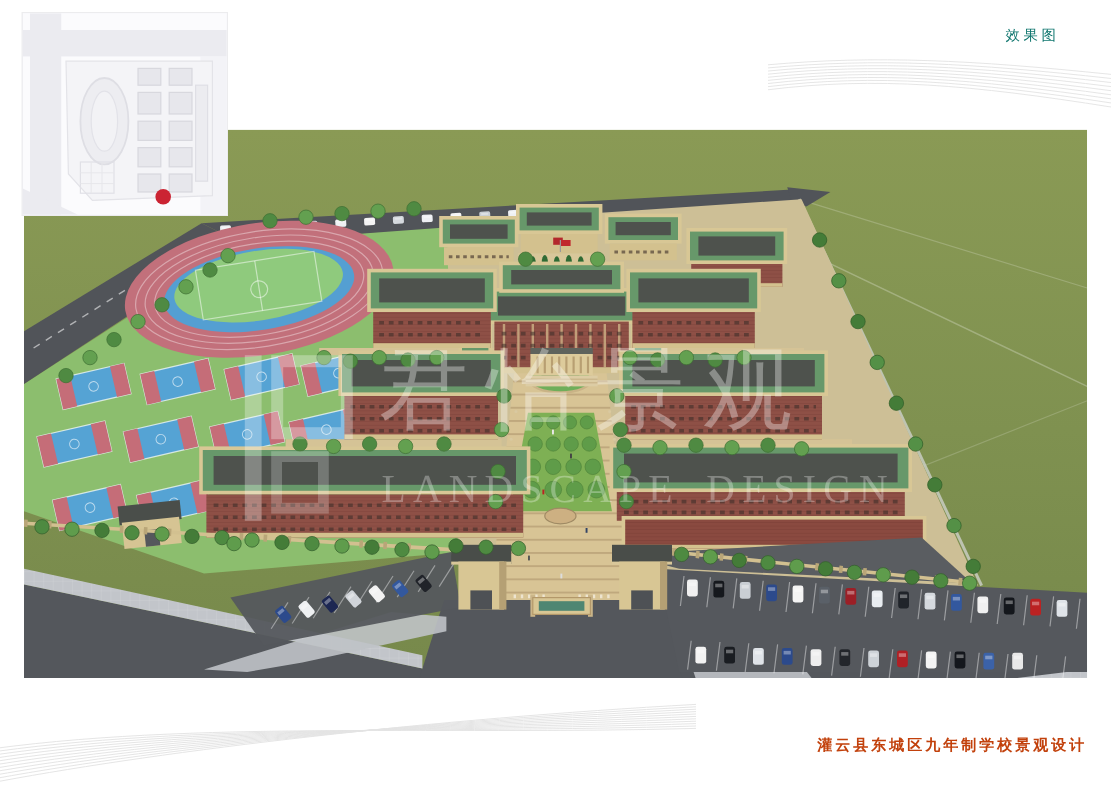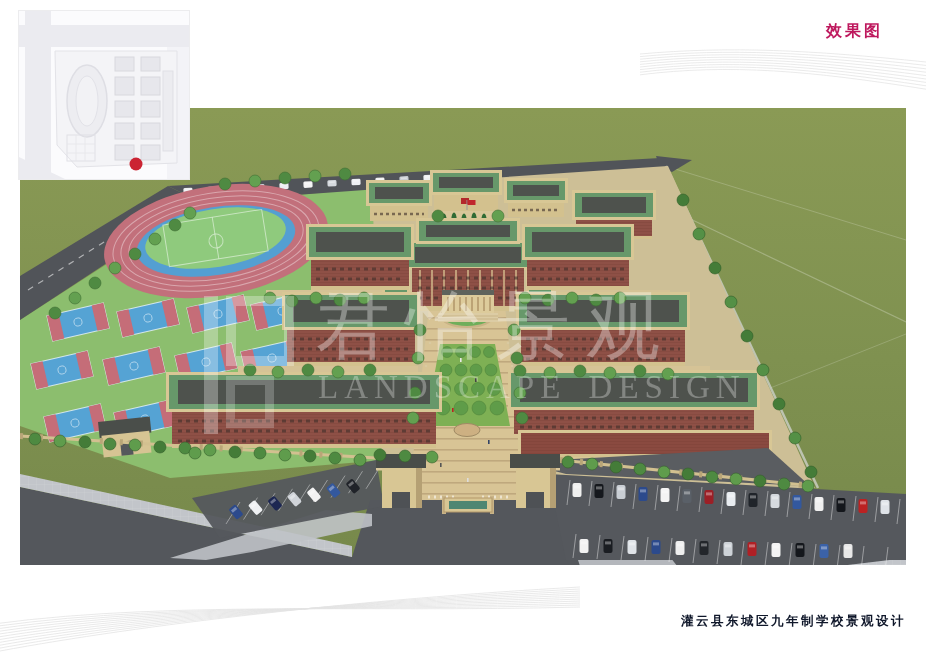--- a/index.html
+++ b/index.html
@@ -1,36 +1,36 @@
 <!DOCTYPE html>
 <html><head>
 <meta charset="utf-8">
 <style>
   html,body{margin:0;padding:0;background:#ffffff;}
   .sheet{position:relative;width:926px;height:655px;background:#fff;overflow:hidden;
          font-family:"Liberation Sans",sans-serif;}
-  .hdr-label{position:absolute;top:21px;right:43px;font-size:16px;font-weight:bold;
-             letter-spacing:3px;color:#be185d;white-space:nowrap;}
+  .hdr-label{position:absolute;top:21px;right:43px;font-size:12px;font-weight:normal;
+             letter-spacing:3px;color:#0f766e;white-space:nowrap;}
   .swoosh-top{position:absolute;left:640px;top:36px;}
   .swoosh-bottom{position:absolute;left:0px;top:573px;}
   .render{position:absolute;left:20px;top:108px;width:886px;height:457px;overflow:hidden;text-align:center;}
   .render svg{display:block;}
   .inset{position:absolute;left:18px;top:10px;width:172px;height:170px;background:#fbfbfd;
           border:1px solid #ececee;box-sizing:border-box;}
   .wm{position:absolute;pointer-events:none;white-space:nowrap;}
   .wm-bar{left:184px;top:188px;width:14px;height:138px;background:rgba(255,255,255,.30);}
   .wm-box{left:206px;top:188px;width:68px;height:70px;border:10px solid rgba(255,255,255,.30);
           box-sizing:border-box;background:transparent;}
   .wm-box2{left:206px;top:268px;width:48px;height:52px;border:9px solid rgba(255,255,255,.22);
           box-sizing:border-box;}
   .wm-cn{left:296px;top:180px;font-family:"DejaVu Serif",serif;font-size:74px;line-height:1;
          letter-spacing:16px;color:rgba(255,255,255,.34);}
-  .wm-en{left:298px;top:263px;font-family:"Liberation Serif",serif;font-size:33px;line-height:1;
+  .wm-en{left:298px;top:284px;font-family:"Liberation Serif",serif;font-size:33px;line-height:1;
          letter-spacing:6px;word-spacing:8px;color:rgba(255,255,255,.30);}
-  .footer{position:absolute;right:20px;top:613px;text-align:left;color:#0f172a;}
+  .footer{position:absolute;right:20px;top:613px;text-align:left;color:#c2410c;}
   .footer .t1{font-size:12.5px;font-weight:bold;letter-spacing:2.5px;white-space:nowrap;}
   .footer .t2{font-family:"Liberation Serif",serif;font-size:8px;font-weight:bold;
               letter-spacing:0.2px;margin-top:3px;white-space:nowrap;}
 </style>
 </head>
 <body>
 
 <div class="sheet">
 
   <svg class="swoosh-top" width="286" height="70">

